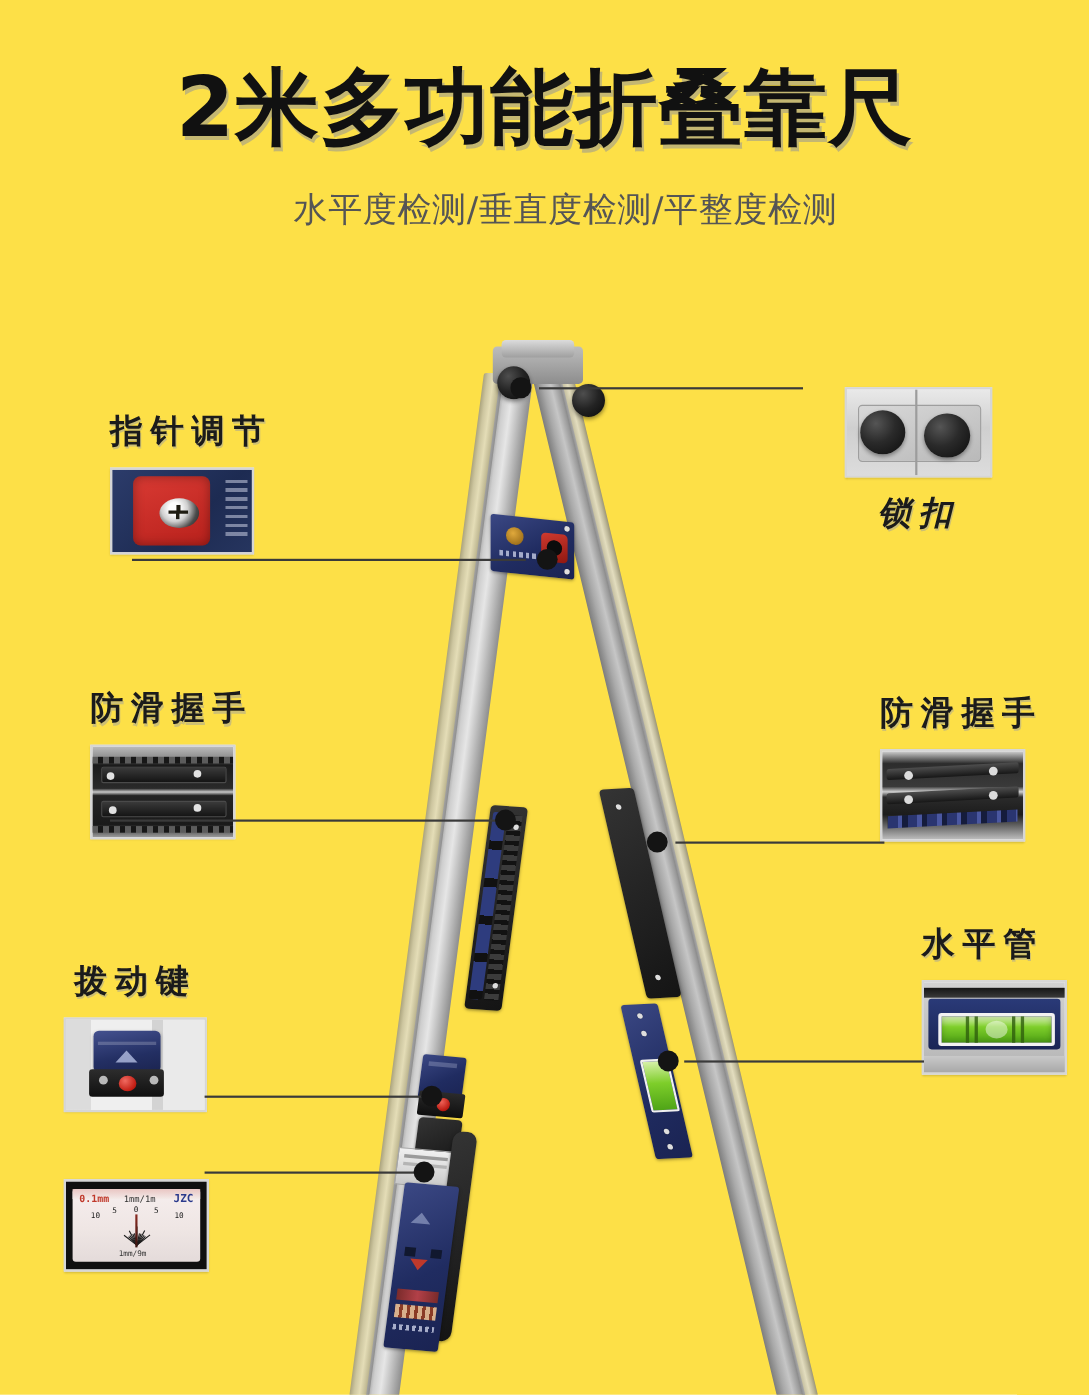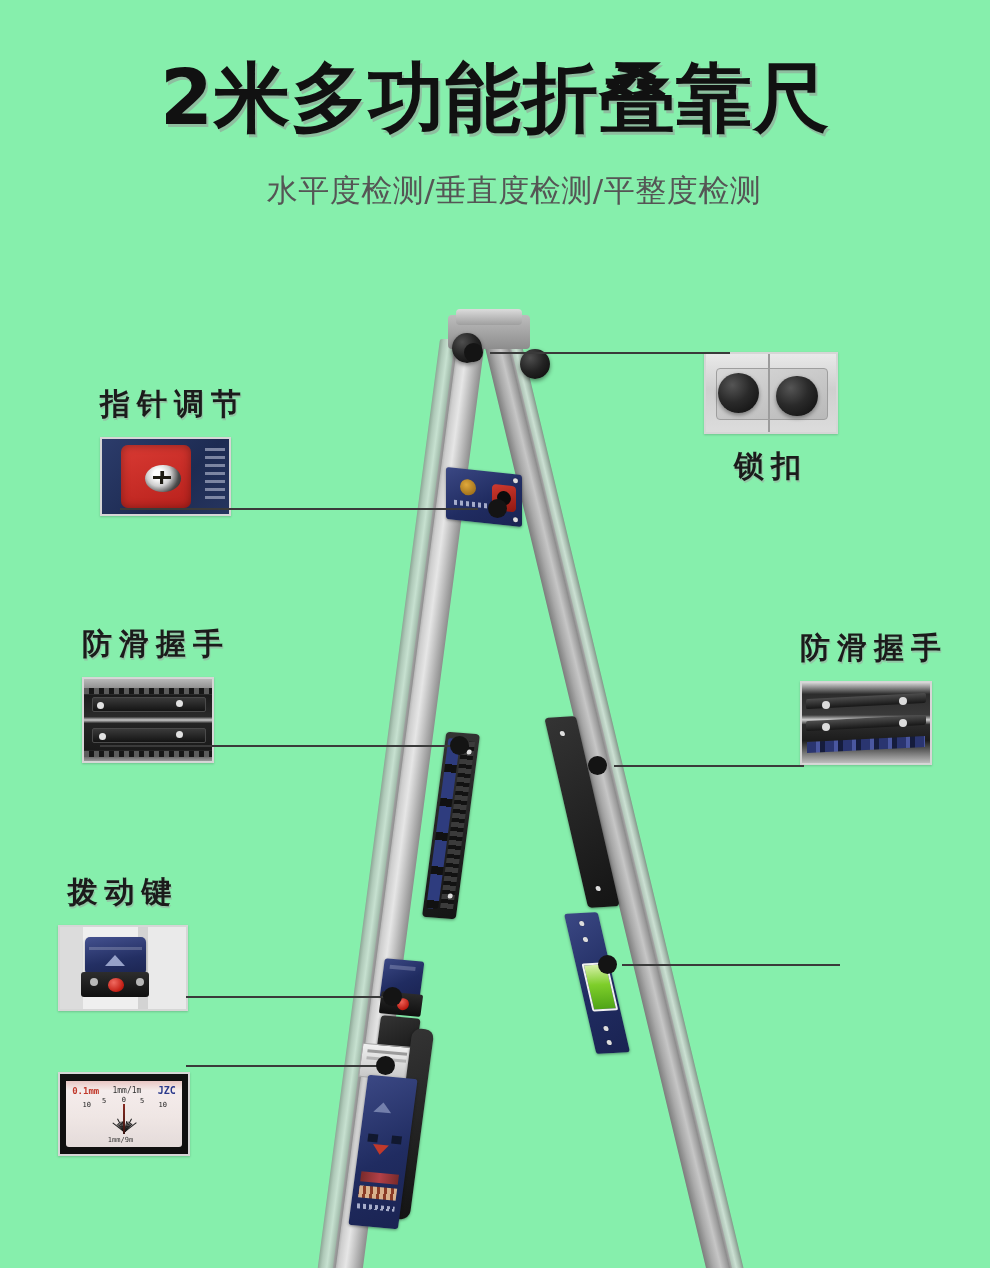--- a/index.html
+++ b/index.html
@@ -3,21 +3,21 @@
 <meta charset="utf-8">
 <style>
   html,body{margin:0;padding:0;}
   body{
     width:990px;height:1268px;
     background:#fdfdfd;
     font-family:"Liberation Sans","DejaVu Sans",sans-serif;
     overflow:hidden;
     position:relative;
   }
-  #page{position:relative;width:990px;height:1268px;background:#86efac;}
+  #page{position:relative;width:990px;height:1268px;background:#fde047;}
 
   
   .title{
     position:absolute;left:0;top:55px;width:990px;
     text-align:center;
     font-size:76px;
     font-weight:bold;
     letter-spacing:1px;
     color:#111;
     line-height:1.12;
@@ -282,34 +282,34 @@
       <div style="position:absolute;left:14px;top:68px;width:0;height:0;
                   border-left:8px solid transparent;border-right:8px solid transparent;border-top:10px solid #c0392b;"></div>
       <div style="position:absolute;left:6px;top:96px;width:38px;height:10px;background:linear-gradient(90deg,#8a2b22,#c44,#8a2b22);opacity:.85;"></div>
       <div style="position:absolute;left:6px;top:110px;width:38px;height:12px;
                   background:repeating-linear-gradient(90deg,#d8b08c 0 4px,#8a3b26 4px 7px);"></div>
       <div style="position:absolute;left:6px;top:128px;width:38px;height:5px;
                   background:repeating-linear-gradient(90deg,rgba(225,230,250,.7) 0 3px,transparent 3px 6px);"></div>
     </div>
   </div>
 
-  <div class="callout" style="left:100px;top:372px;margin-top:12px;">
+  <div class="callout" style="left:100px;top:372px;">
     <div class="cap">指针调节</div>
     <div class="thumb" style="margin-top:12px;width:127px;height:75px;">
       <div class="art-pointer">
         <div class="redsq"></div>
         <div class="screw"></div>
         <div class="txt"></div>
       </div>
     </div>
   </div>
   <div class="line" style="left:120px;top:508px;width:358px;"></div>
   <div class="dot" style="left:488px;top:499px;"></div>
 
-  <div class="callout" style="left:704px;top:352px;">
+  <div class="callout" style="left:768px;top:352px;font-style:italic;">
     <div class="thumb" style="width:130px;height:78px;">
       <div class="art-lock">
         <div class="plate"></div>
         <div class="seam"></div>
         <div class="knob k1"></div>
         <div class="knob k2"></div>
       </div>
     </div>
     <div class="cap" style="margin-top:12px;text-align:center;">锁扣</div>
   </div>
@@ -362,20 +362,37 @@
         <div class="black"></div>
         <div class="sc" style="left:24%;"></div>
         <div class="sc" style="left:60%;"></div>
         <div class="red"></div>
       </div>
     </div>
   </div>
   <div class="line" style="left:186px;top:996px;width:199px;"></div>
   <div class="dot" style="left:383px;top:987px;"></div>
 
+  <div class="callout" style="left:838px;top:838px;">
+    <div class="cap">水平管</div>
+    <div class="thumb" style="margin-top:12px;width:128px;height:82px;">
+      <div class="art-level">
+        <div class="strip"></div>
+        <div class="body"></div>
+        <div class="vial">
+          <div class="mk" style="left:22%;"></div>
+          <div class="mk" style="left:30%;"></div>
+          <div class="mk" style="left:64%;"></div>
+          <div class="mk" style="left:72%;"></div>
+          <div class="bub"></div>
+        </div>
+        <div class="base"></div>
+      </div>
+    </div>
+  </div>
   <div class="line" style="left:622px;top:964px;width:218px;"></div>
   <div class="dot" style="left:598px;top:955px;"></div>
 
   <div class="callout" style="left:58px;top:1072px;">
     <div class="thumb" style="width:128px;height:80px;">
       <div class="art-gauge">
         <div class="face">
           <div class="topred"></div>
           <div class="lbl-l">0.1mm</div>
           <div class="lbl-c">1mm/1m</div>

